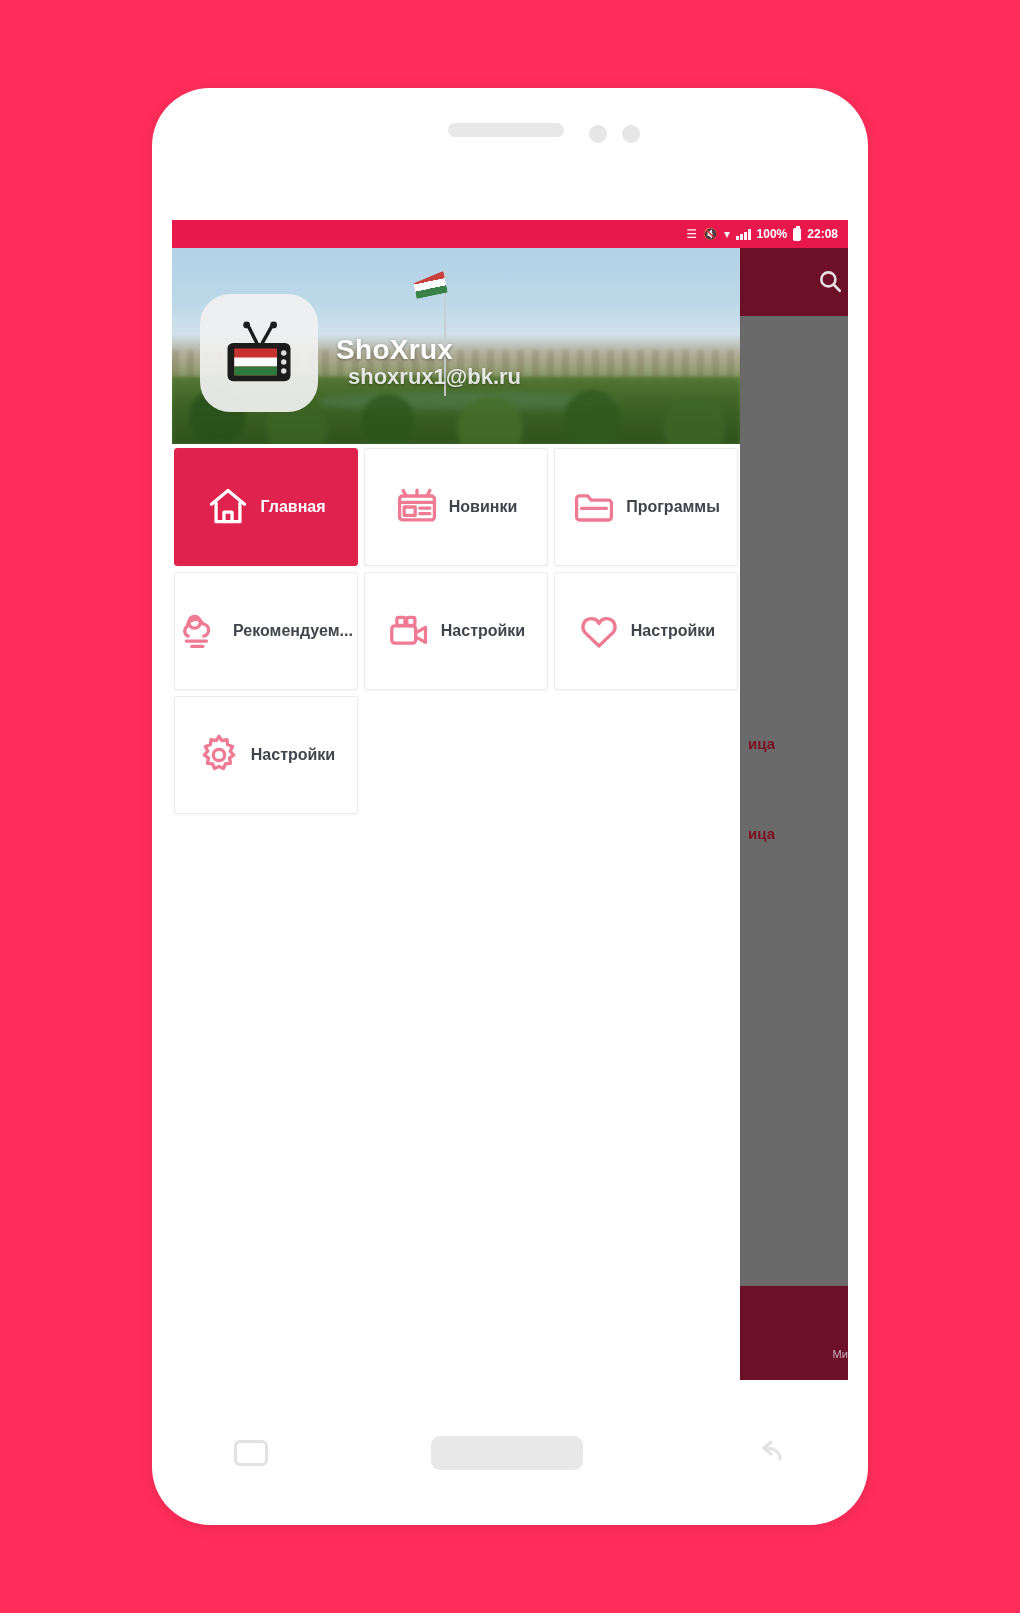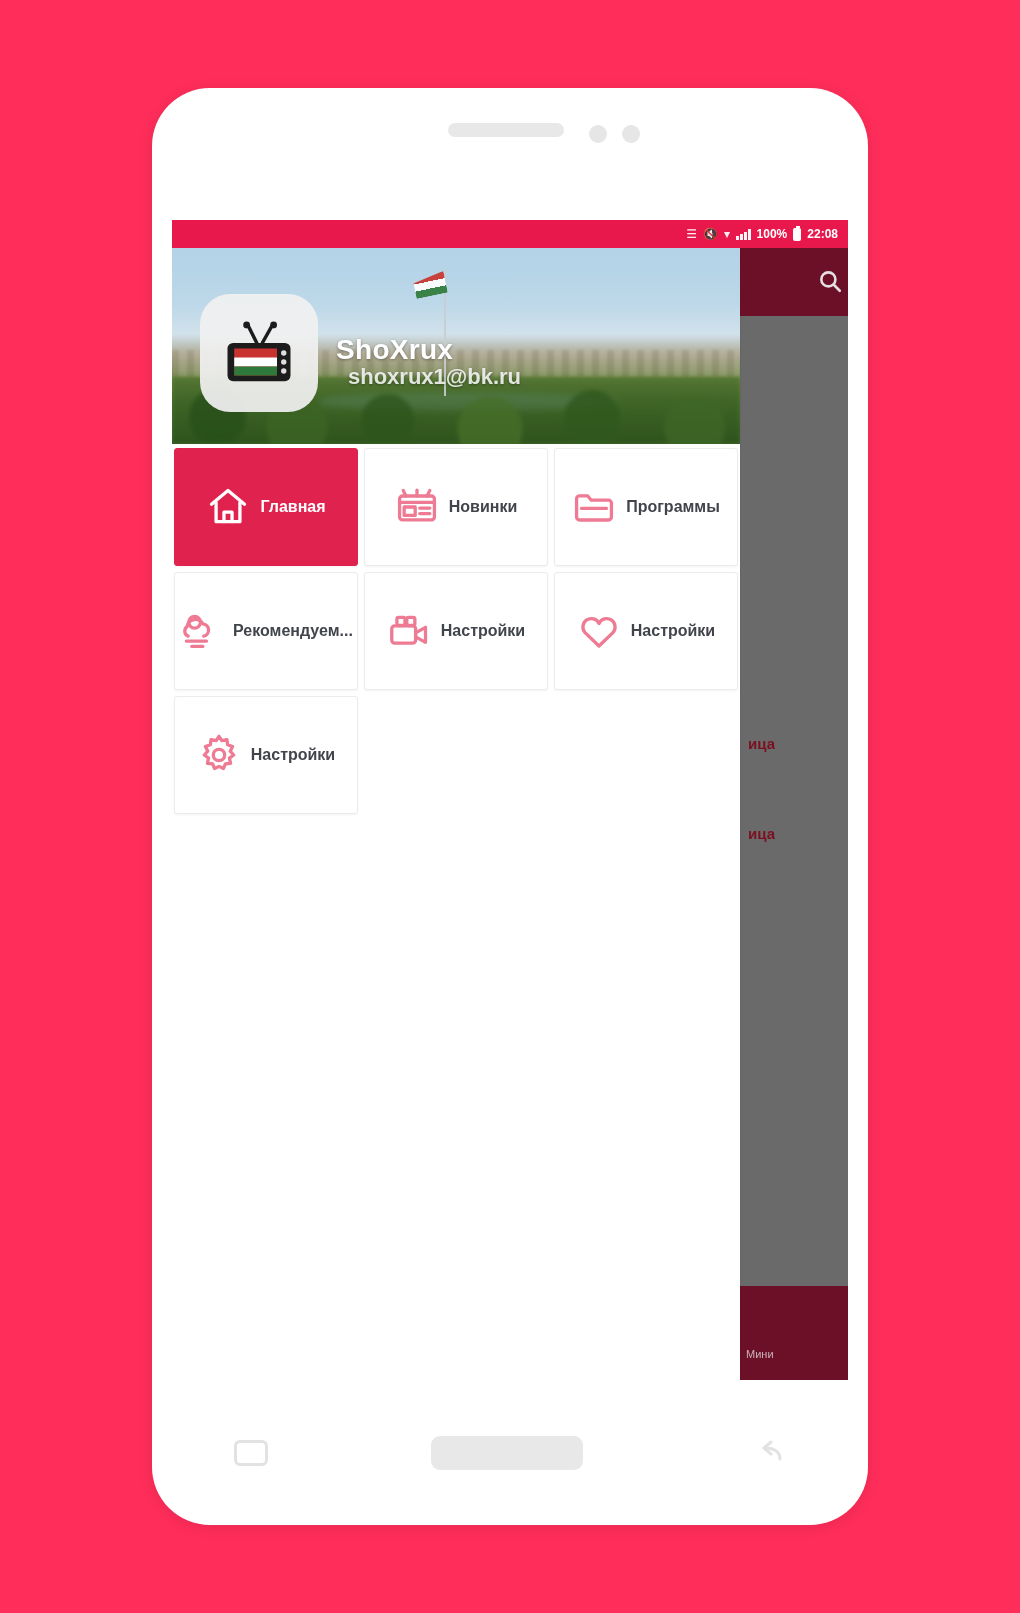--- a/index.html
+++ b/index.html
@@ -126,20 +126,21 @@
   }
 
   
   .activity {
     position: absolute;
     left: 568px;
     top: 0;
     width: 120px;
     height: 100%;
     background: #6a6a6a;
+    text-align: right;
   }
   .activity-toolbar {
     position: absolute;
     left: 0; top: 0;
     width: 100%;
     height: 68px;
     background: #6C1028;
   }
   .activity-search {
     position: absolute;

